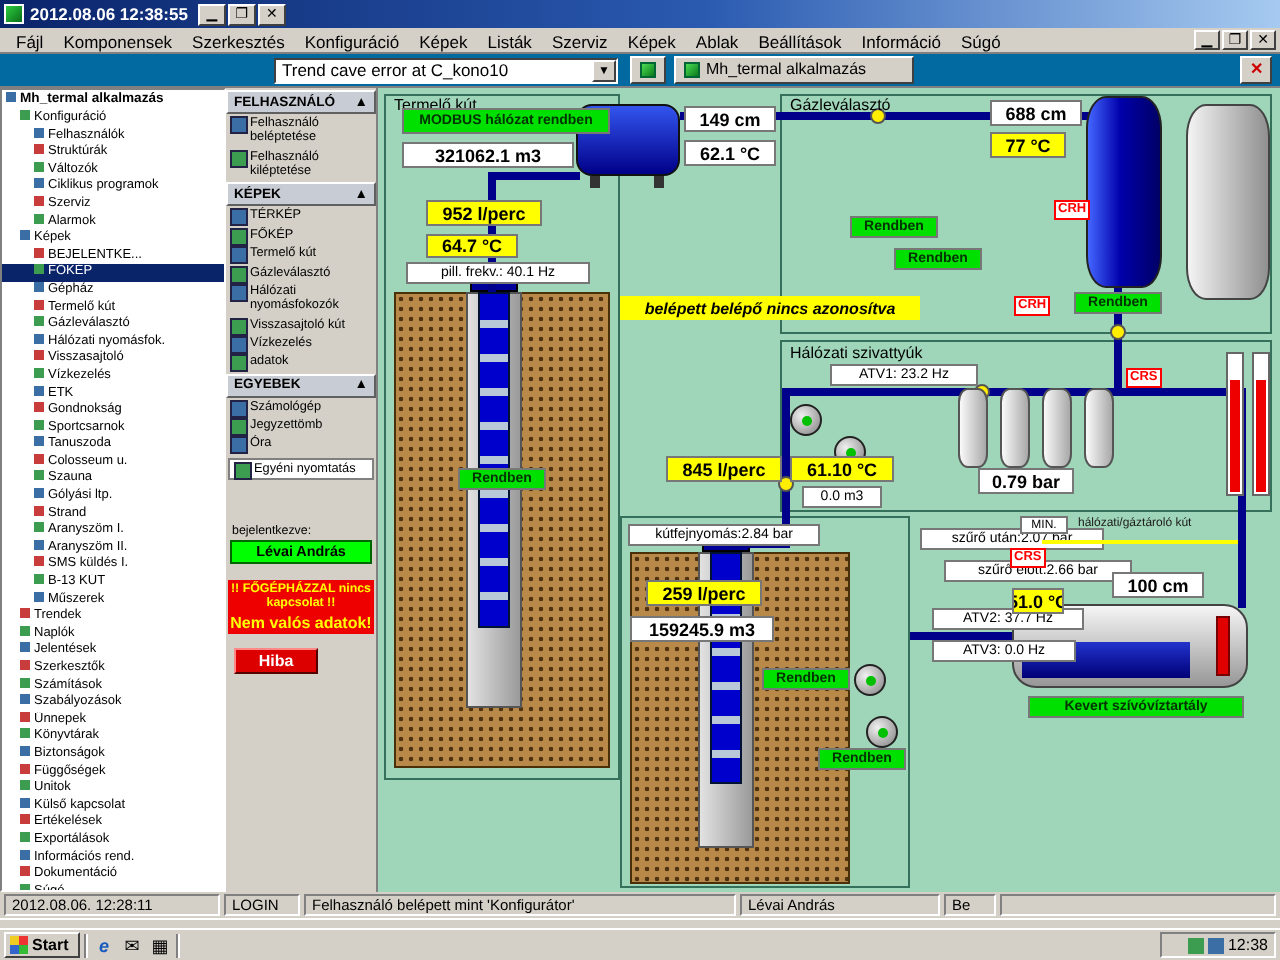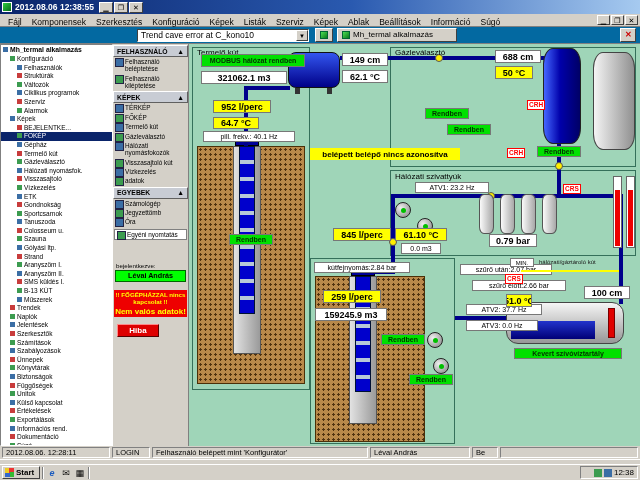--- a/index.html
+++ b/index.html
@@ -309,28 +309,28 @@
   <div class="vb white b9" style="left:12px;top:27px;width:86px;height:13px;text-align:center;">321062.1 m3</div>
   <div class="vb yellow b9" style="left:24px;top:56px;width:58px;height:13px;">952 l/perc</div>
   <div class="vb yellow b9" style="left:24px;top:73px;width:46px;height:12px;">64.7 °C</div>
   <div class="vb white f7" style="left:14px;top:87px;width:92px;height:11px;">pill. frekv.: 40.1 Hz</div>
   <div class="vb green f7" style="left:40px;top:190px;width:44px;height:11px;">Rendben</div>
 
   <div class="vb white b9" style="left:153px;top:9px;width:46px;height:13px;">149 cm</div>
   <div class="vb white b9" style="left:153px;top:26px;width:46px;height:13px;">62.1 °C</div>
 
   <div class="vb white b9" style="left:306px;top:6px;width:46px;height:13px;">688 cm</div>
-  <div class="vb yellow b9" style="left:306px;top:22px;width:38px;height:13px;">50 °C</div>
+  <div class="vb yellow b9" style="left:306px;top:22px;width:38px;height:13px;">77 °C</div>
   <div class="tag" style="left:338px;top:56px;">CRH</div>
   <div class="tag" style="left:318px;top:104px;">CRH</div>
   <div class="vb green f7" style="left:236px;top:64px;width:44px;height:11px;">Rendben</div>
   <div class="vb green f7" style="left:258px;top:80px;width:44px;height:11px;">Rendben</div>
   <div class="vb green f7" style="left:348px;top:102px;width:44px;height:11px;">Rendben</div>
 
-  <div class="warn" style="left:121px;top:104px;width:150px;height:12px;">belépett belépő nincs azonosítva</div>
+  <div class="warn" style="left:121px;top:104px;width:150px;height:12px;font-style:italic;">belépett belépő nincs azonosítva</div>
 
   <div class="vb white f7" style="left:226px;top:138px;width:74px;height:11px;">ATV1: 23.2 Hz</div>
   <div class="tag" style="left:374px;top:140px;">CRS</div>
   <div class="vb yellow b9" style="left:144px;top:184px;width:58px;height:13px;">845 l/perc</div>
   <div class="vb yellow b9" style="left:206px;top:184px;width:52px;height:13px;">61.10 °C</div>
   <div class="vb white f7" style="left:212px;top:199px;width:40px;height:11px;">0.0 m3</div>
   <div class="vb white b9" style="left:300px;top:190px;width:48px;height:13px;text-align:center;">0.79 bar</div>
 
   <div class="vb white f7" style="left:125px;top:218px;width:96px;height:11px;">kútfejnyomás:2.84 bar</div>
   <div class="vb yellow b9" style="left:134px;top:246px;width:58px;height:13px;">259 l/perc</div>
@@ -340,21 +340,21 @@
   <div class="vb white f7" style="left:271px;top:220px;width:92px;height:11px;">szűrő után:2.07 bar</div>
   <div class="vb white f7" style="left:283px;top:236px;width:94px;height:11px;">szűrő előtt:2.66 bar</div>
   <div class="vb white f7" style="left:277px;top:260px;width:76px;height:11px;">ATV2: 37.7 Hz</div>
   <div class="vb white f7" style="left:277px;top:276px;width:72px;height:11px;">ATV3: 0.0 Hz</div>
 
   <div class="vb white f6" style="left:321px;top:214px;width:24px;height:9px;">MIN.</div>
   <div class="plbl" style="left:350px;top:215px;">hálózati/gáztároló kút</div>
   <div class="yline" style="left:332px;top:226px;width:98px;"></div>
   <div class="tag" style="left:316px;top:230px;">CRS</div>
   <div class="vb yellow b9" style="left:317px;top:250px;width:26px;height:13px;">51.0 °C</div>
-  <div class="vb white b9" style="left:367px;top:242px;width:46px;height:13px;margin-left:28px;">100 cm</div>
+  <div class="vb white b9" style="left:367px;top:242px;width:46px;height:13px;">100 cm</div>
   <div class="vb green f7" style="left:325px;top:304px;width:108px;height:11px;">Kevert szívóvíztartály</div>
 </div>
 
 <div class="statusbar">
   <div class="sseg" style="width:108px;">2012.08.06. 12:28:11</div>
   <div class="sseg" style="width:38px;">LOGIN</div>
   <div class="sseg" style="width:216px;">Felhasználó belépett mint 'Konfigurátor'</div>
   <div class="sseg" style="width:100px;">Lévai András</div>
   <div class="sseg" style="width:26px;">Be</div>
   <div class="sseg" style="flex:1;"></div>

